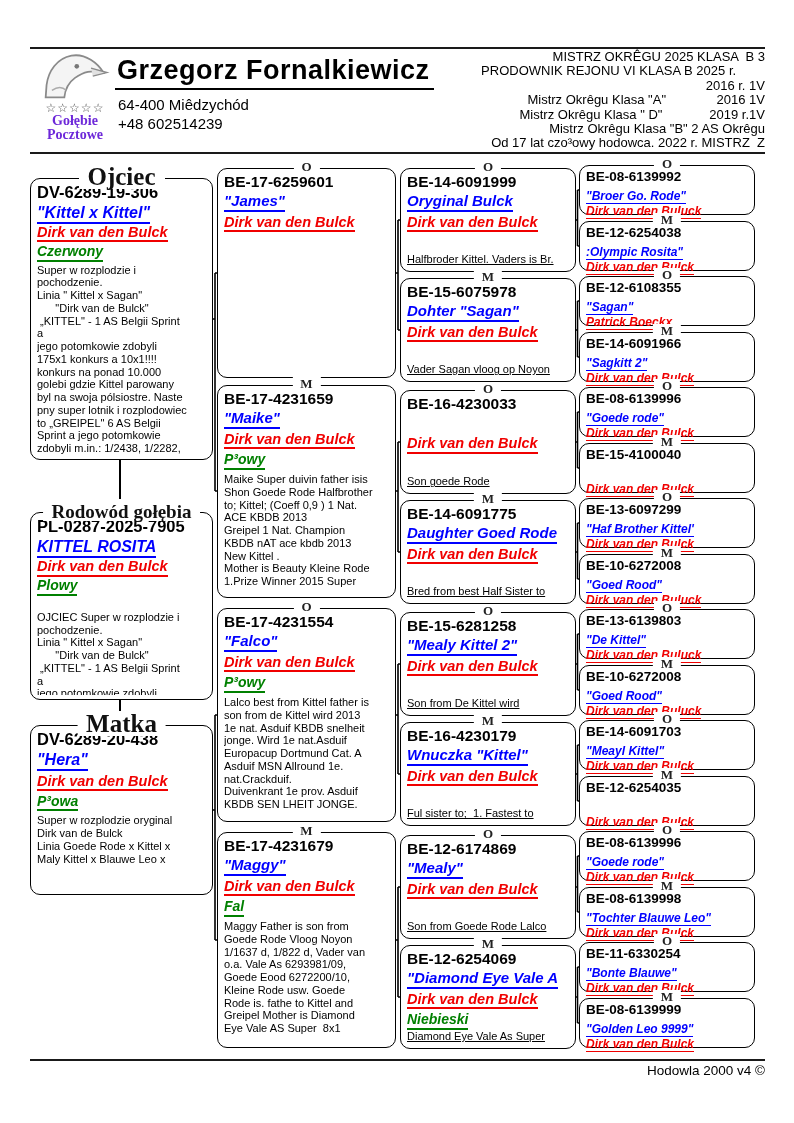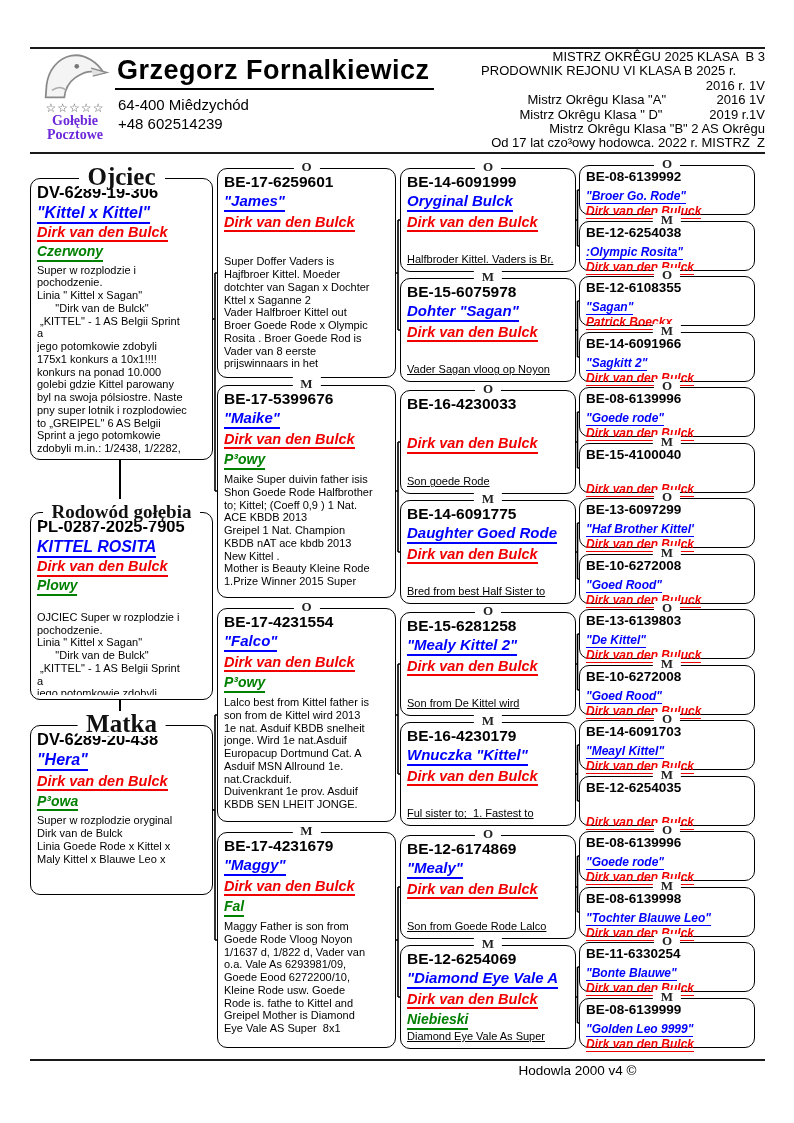--- a/index.html
+++ b/index.html
@@ -32,21 +32,21 @@
   .breeder{color:#f00000;font-size:14.5px;}
   .pcolor{color:#008000;font-size:14px;}
   .desc{font-size:11px;line-height:1.16;white-space:pre-wrap;margin-top:3px;overflow:hidden;}
   .g3 .desc{margin-top:auto;margin-bottom:1px;text-decoration:underline;}
   .g4 .ring{font-size:13.5px;}
   .g4 .rowline{min-height:15px;line-height:1.18;}
   .g4 .pname{font-size:12px;}
   .g4 .breeder{font-size:12px;}
   .g4 .u{border-bottom-width:1.5px;}
   .connectors{position:absolute;left:0;top:0;pointer-events:none;}
-  .footer-credit{position:absolute;left:405px;top:1063px;width:345px;text-align:center;font-size:13.5px;}
+  .footer-credit{position:absolute;left:420px;top:1063px;width:345px;text-align:right;font-size:13.5px;}
 </style>
 </head>
 <body>
 
 <div class="page">
 
   <div class="rule" style="top:47px"></div>
   <div class="rule" style="top:152px"></div>
   <div class="rule" style="top:1059px"></div>
 
@@ -146,34 +146,25 @@
 Linia Goede Rode x Kittel x
 Maly Kittel x Blauwe Leo x</div>
   </div>
 
   <div class="pbox" style="left:217px;top:168px;width:179px;height:210px">
     <div class="sexlab">O</div>
     <div class="ring">BE-17-6259601</div>
     <div class="rowline"><span class="u pname">"James"</span></div>
     <div class="rowline"><span class="u breeder">Dirk van den Bulck</span></div>
     <div class="rowline"><span class="u pcolor"></span></div>
-    <div class="desc">Super Doffer Vaders is
-Hajfbroer Kittel. Moeder
-dotchter van Sagan x Dochter
-Kttel x Saganne 2
-Vader Halfbroer Kittel out
-Broer Goede Rode x Olympic
-Rosita . Broer Goede Rod is
-Vader van 8 eerste
-prijswinnaars in het</div>
   </div>
 
   <div class="pbox" style="left:217px;top:385px;width:179px;height:213px">
     <div class="sexlab">M</div>
-    <div class="ring">BE-17-5399676</div>
+    <div class="ring">BE-17-4231659</div>
     <div class="rowline"><span class="u pname">"Maike"</span></div>
     <div class="rowline"><span class="u breeder">Dirk van den Bulck</span></div>
     <div class="rowline"><span class="u pcolor">P³owy</span></div>
     <div class="desc">Maike Super duivin father isis
 Shon Goede Rode Halfbrother
 to; Kittel; (Coeff 0,9 ) 1 Nat.
 ACE KBDB 2013
 Greipel 1 Nat. Champion
 KBDB nAT ace kbdb 2013
 New Kittel .

